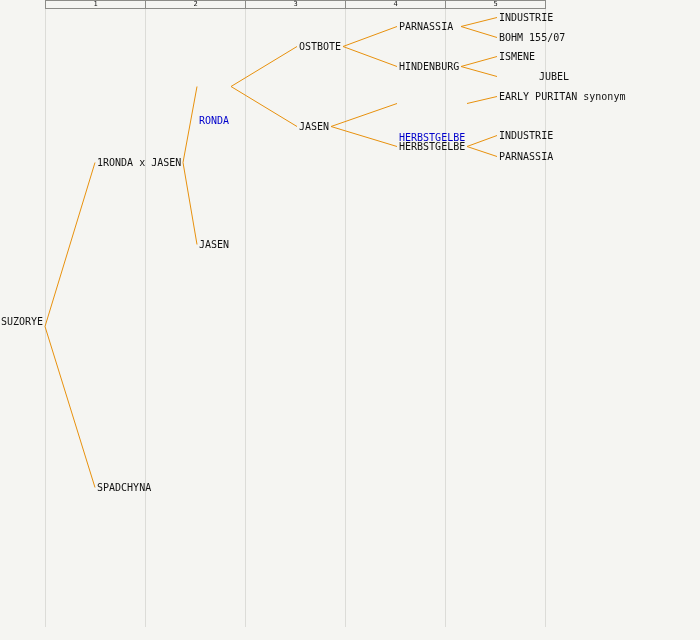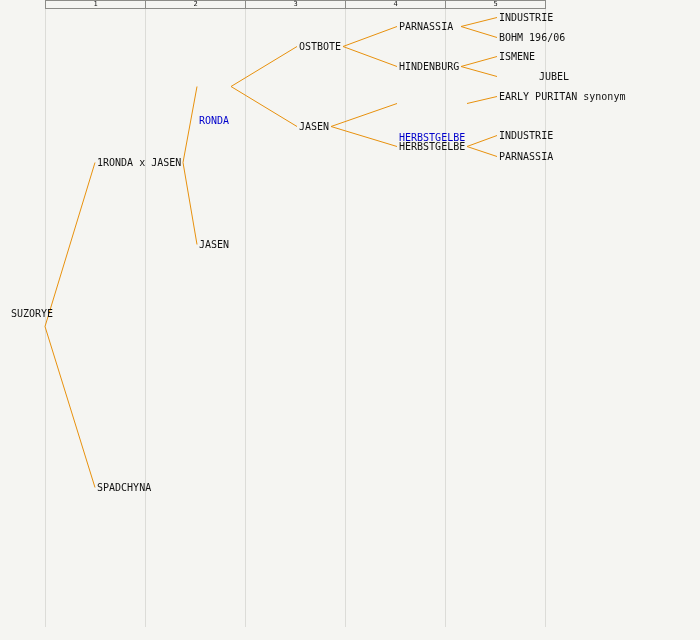--- a/index.html
+++ b/index.html
@@ -87,32 +87,32 @@
       <line x1="331" y1="126.5" x2="397" y2="146.5" stroke="#e8910d" stroke-width="1"></line>
       <line x1="461" y1="26.5" x2="497" y2="17.5" stroke="#e8910d" stroke-width="1"></line>
       <line x1="461" y1="26.5" x2="497" y2="37.5" stroke="#e8910d" stroke-width="1"></line>
       <line x1="461" y1="66.5" x2="497" y2="56.5" stroke="#e8910d" stroke-width="1"></line>
       <line x1="461" y1="66.5" x2="497" y2="76.5" stroke="#e8910d" stroke-width="1"></line>
       <line x1="467" y1="103.5" x2="497" y2="96.5" stroke="#e8910d" stroke-width="1"></line>
       <line x1="467" y1="146.5" x2="497" y2="135.5" stroke="#e8910d" stroke-width="1"></line>
       <line x1="467" y1="146.5" x2="497" y2="156.5" stroke="#e8910d" stroke-width="1"></line>
     </svg>
   <div id="nodes-layer">
-      <span class="node" style="left: 1px; top: 308px; padding-left: 10px;">SUZORYE</span>
+      <span class="node" style="left: 1px; top: 316px;">SUZORYE</span>
       <span class="node" style="left: 97px; top: 157px;">1RONDA x JASEN</span>
       <span class="node" style="left: 97px; top: 482px; text-align: center;">SPADCHYNA</span>
       <span class="node link" style="left: 199px; top: 81px;">RONDA</span>
       <span class="node" style="left: 199px; top: 239px;">JASEN</span>
       <span class="node" style="left: 299px; top: 41px;">OSTBOTE</span>
       <span class="node" style="left: 299px; top: 121px;">JASEN</span>
       <span class="node" style="left: 399px; top: 21px;">PARNASSIA</span>
       <span class="node" style="left: 399px; top: 61px;">HINDENBURG</span>
       <span class="node link" style="left: 399px; top: 98px;">HERBSTGELBE</span>
       <span class="node" style="left: 399px; top: 141px;">HERBSTGELBE</span>
       <span class="node" style="left: 499px; top: 12px;">INDUSTRIE</span>
-      <span class="node" style="left: 499px; top: 32px;">BOHM 196/06</span>
+      <span class="node" style="left: 499px; top: 32px;">BOHM 155/07</span>
       <span class="node" style="left: 499px; top: 51px;">ISMENE</span>
       <span class="node" style="left: 499px; top: 71px; margin-left: 40px;">JUBEL</span>
       <span class="node" style="left: 499px; top: 91px;">EARLY PURITAN synonym</span>
       <span class="node" style="left: 499px; top: 130px;">INDUSTRIE</span>
       <span class="node" style="left: 499px; top: 151px;">PARNASSIA</span>
     </div>
 </div>
 
 </body></html>

